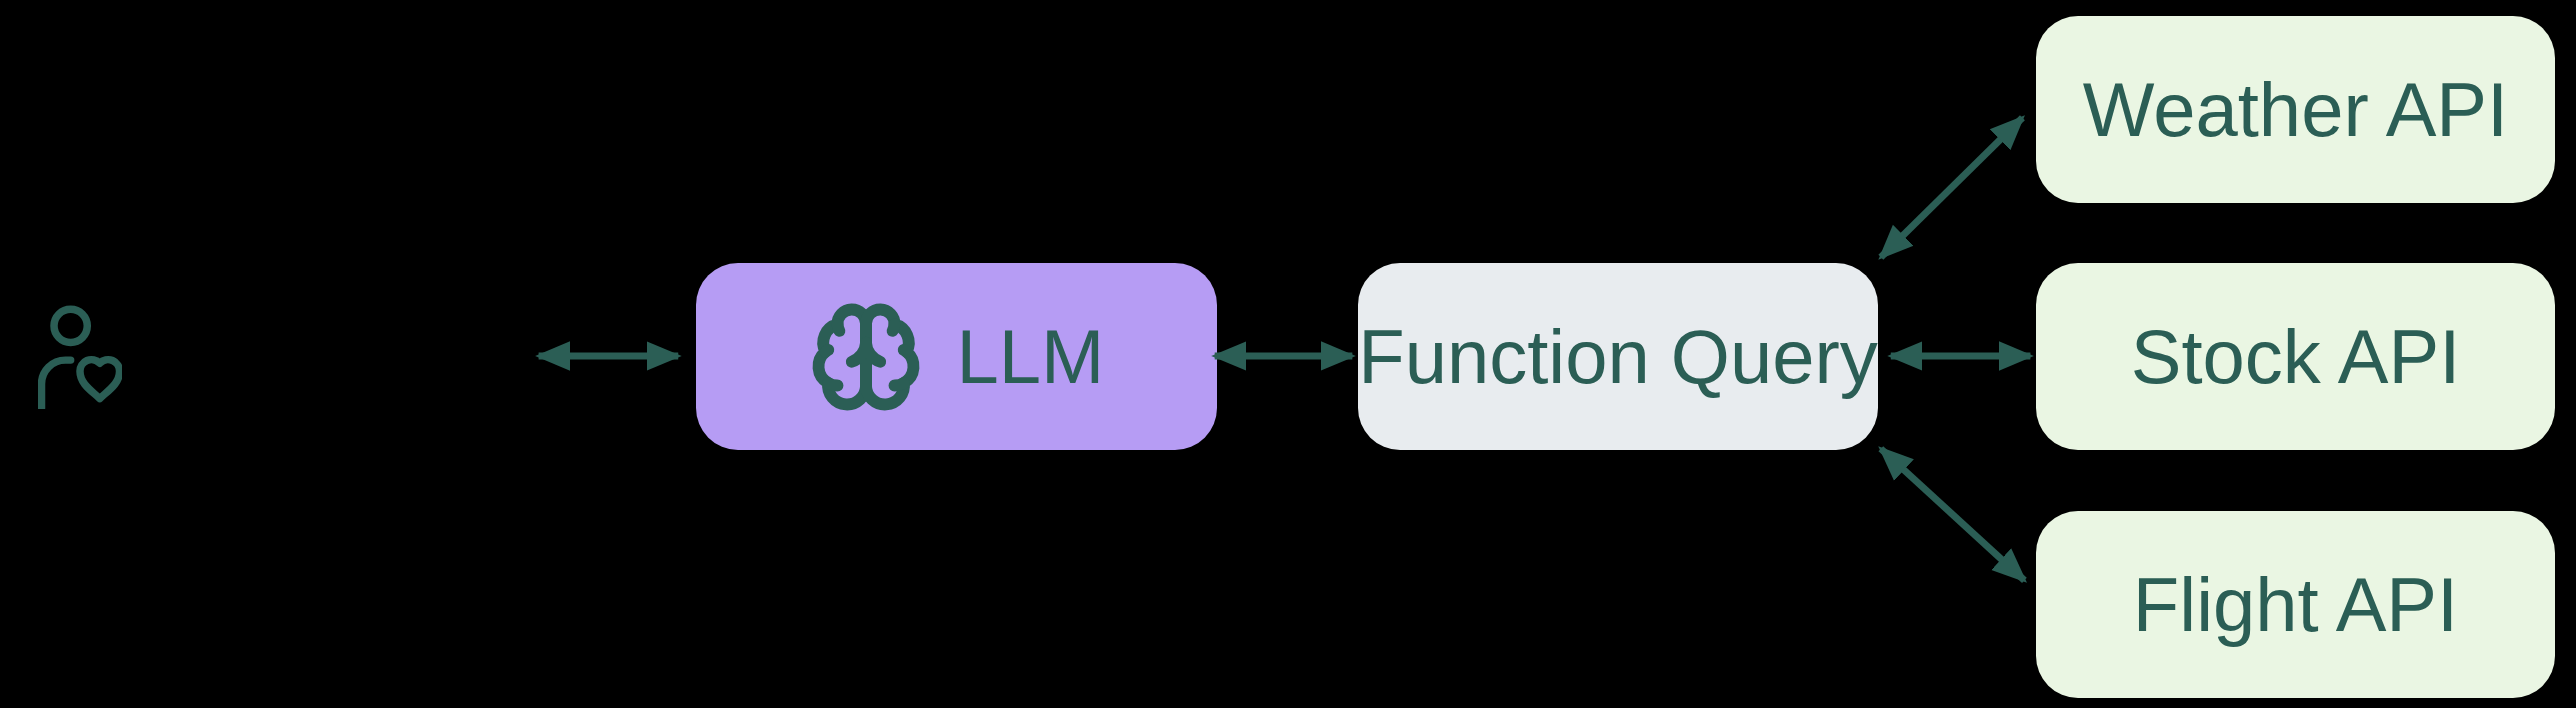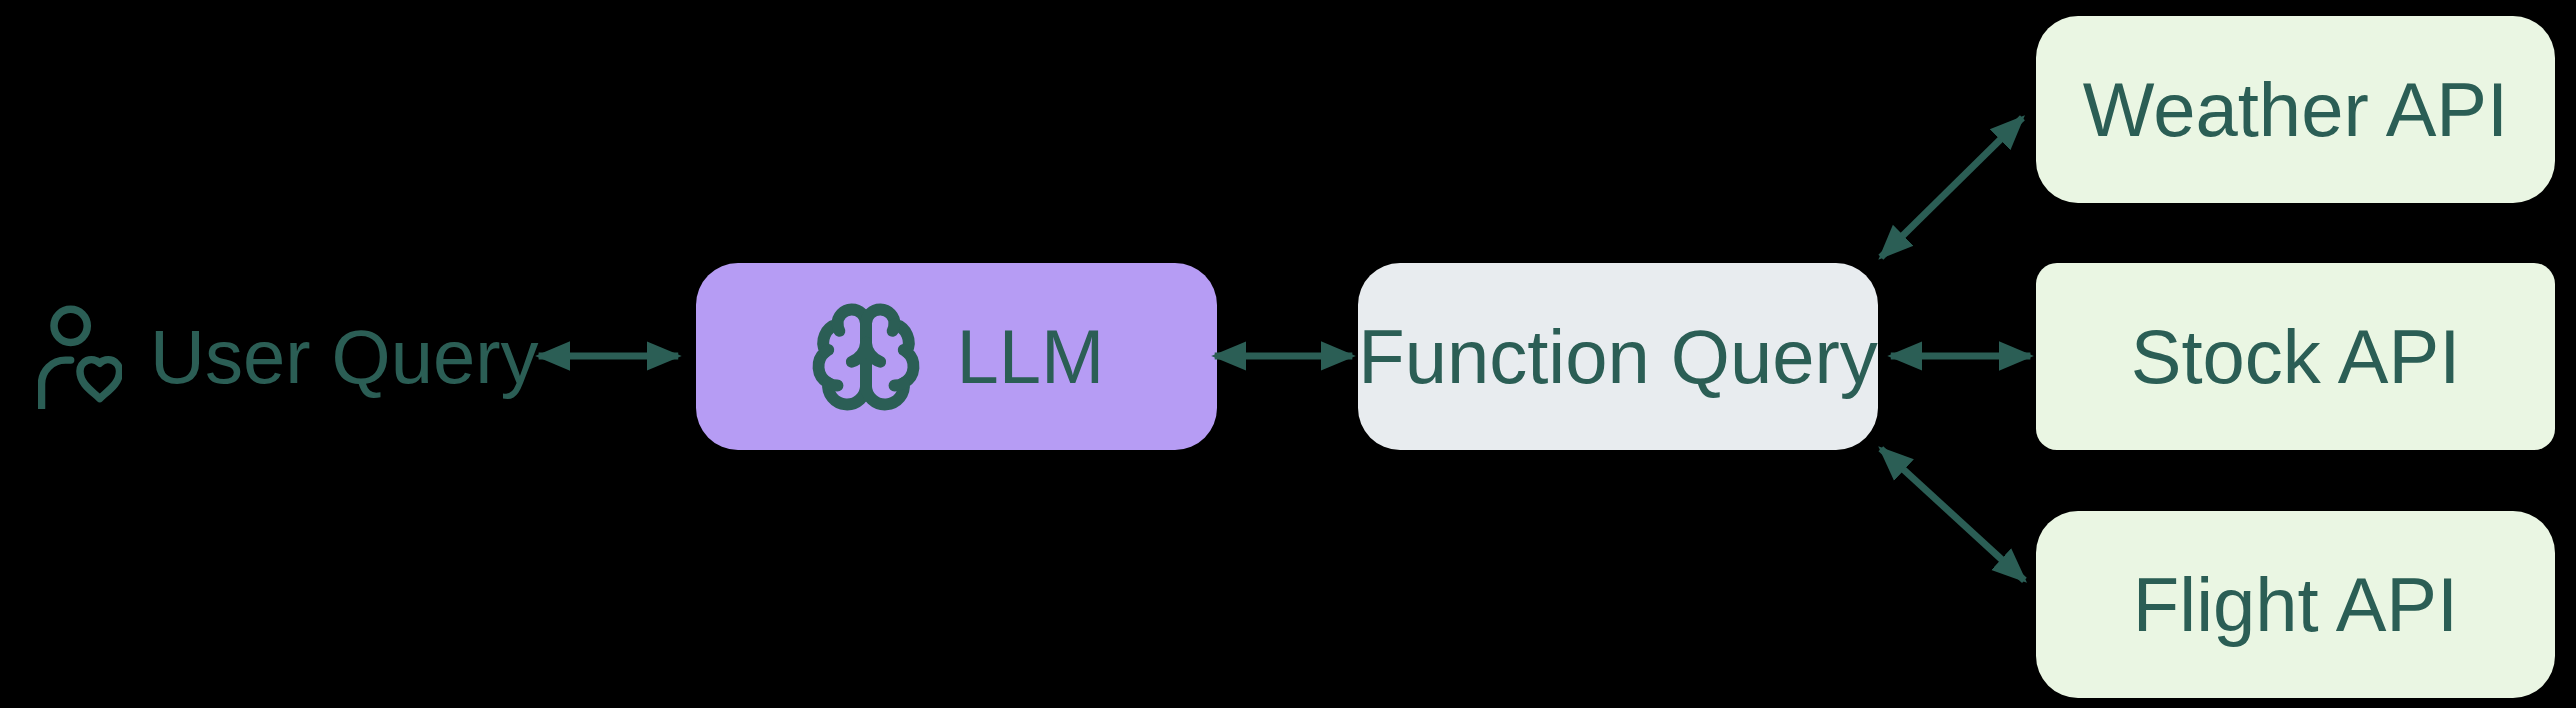--- a/index.html
+++ b/index.html
@@ -29,21 +29,21 @@
     border-radius:42px;
     display:flex;
     align-items:center;
     justify-content:center;
     gap:34px;
   }
   .llm-box{left:681px;top:263px;width:521px;background:var(--purple);margin-left:15px;}
   .fc-box{left:1358px;top:263px;width:520px;background:var(--gray);}
   .api-box{left:2036px;width:519px;background:var(--green);}
   .api-weather{top:16px;}
-  .api-stock{top:263px;border-radius:21px;}
+  .api-stock{top:263px;}
   .api-flight{top:511px;}
   .user-node{
     position:absolute;
     left:38px;top:305px;
     display:flex;
     align-items:center;
     gap:28px;
   }
   .icon-svg{display:block;fill:none;stroke:var(--teal);stroke-linecap:round;stroke-linejoin:round;}
   .arrows{position:absolute;left:0;top:0;width:2576px;height:708px;}
@@ -54,21 +54,20 @@
 <body>
 
 <div class="canvas">
 
   <div class="user-node">
     <svg class="icon-svg" width="84" height="104" viewBox="0 0 80 100" stroke-width="7.2">
       <circle cx="31" cy="20" r="16"></circle>
       <path d="M3 99 V76 A23 23 0 0 1 26 53 H31"></path>
       <path d="M59 90 C52 83 40 76 40 64 A11 11 0 0 1 59 56 A11 11 0 0 1 78 64 C78 76 66 83 59 90 Z"></path>
     </svg>
-    <div class="label">User Query</div>
   </div>
 
   <div class="node-box llm-box">
     <svg class="icon-svg" width="114" height="122" viewBox="0 0 24 24" stroke-width="2.5">
       <path d="M12 5a3 3 0 1 0-5.997.125 4 4 0 0 0-2.526 5.77 4 4 0 0 0 .556 6.588A4 4 0 1 0 12 18Z"></path>
       <path d="M12 5a3 3 0 1 1 5.997.125 4 4 0 0 1 2.526 5.77 4 4 0 0 1-.556 6.588A4 4 0 1 1 12 18Z"></path>
       <path d="M15 13a4.5 4.5 0 0 1-3-4 4.5 4.5 0 0 1-3 4"></path>
       <path d="M17.599 6.5a3 3 0 0 0 .399-1.375"></path>
       <path d="M6.003 5.125A3 3 0 0 0 6.401 6.5"></path>
       <path d="M3.477 10.896a4 4 0 0 1 .585-.396"></path>

